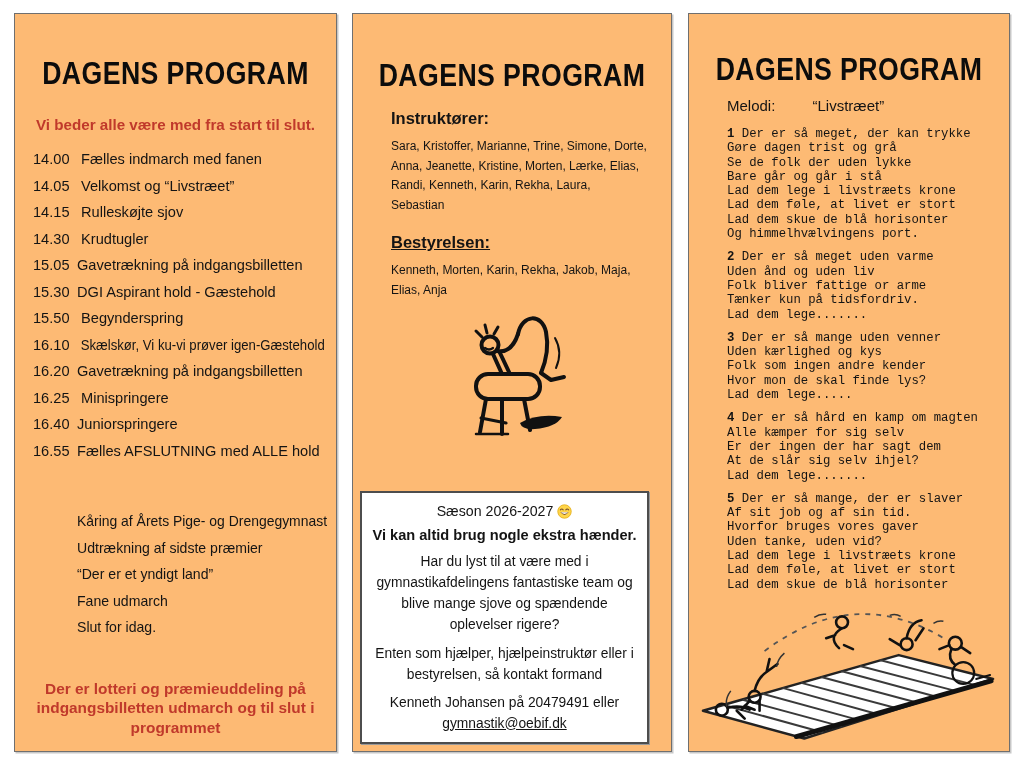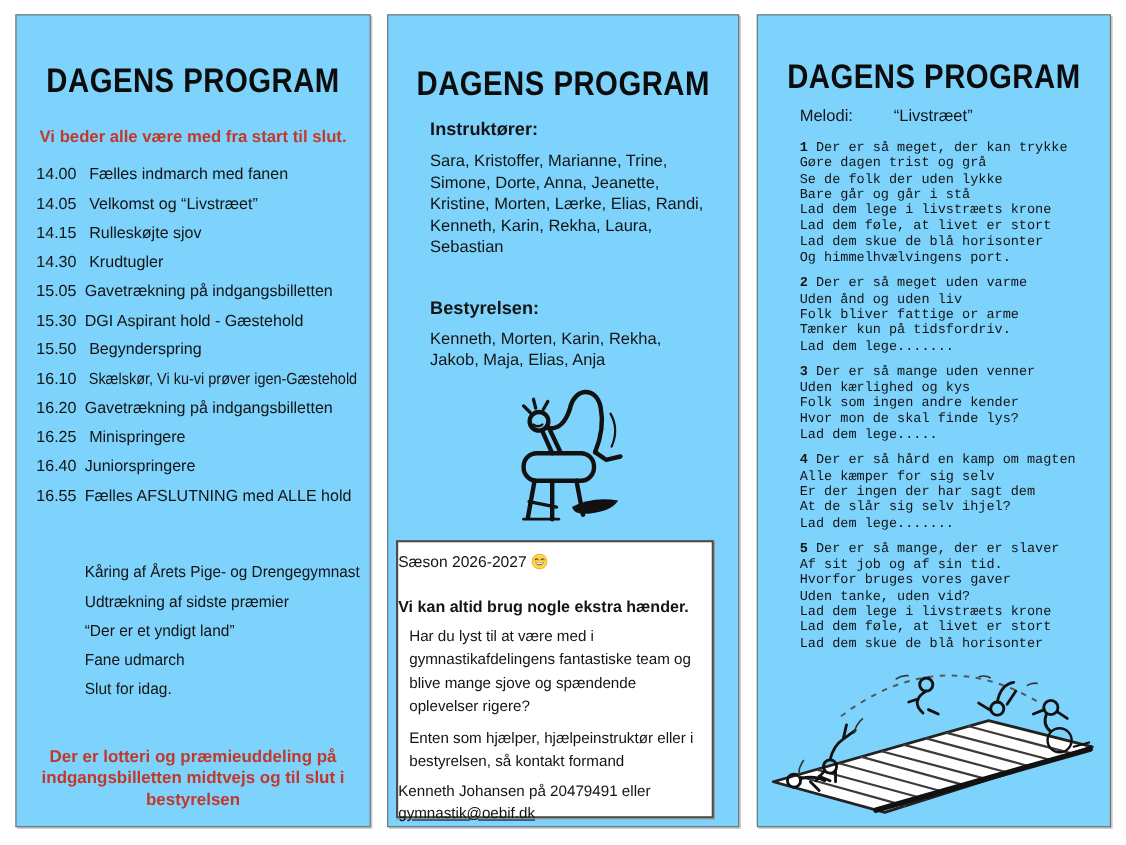--- a/index.html
+++ b/index.html
@@ -2,21 +2,21 @@
 <html><head>
 <meta charset="utf-8">
 <style>
   html,body{margin:0;padding:0;}
   body{
     width:1024px;height:768px;position:relative;background:#ffffff;
     font-family:"Liberation Sans",sans-serif;color:#141414;
     -webkit-font-smoothing:antialiased;overflow:hidden;
   }
   .panel{
-    position:absolute;top:13px;height:739px;background:#7dd3fc;
+    position:absolute;top:13px;height:739px;background:#fdba74;
     border:1.5px solid #6f6f6f;box-sizing:border-box;
     box-shadow:1.5px 1.5px 0 rgba(130,130,130,.45);
   }
   #panel1{left:14px;width:323px;}
   #panel2{left:352px;width:320px;}
   #panel3{left:688px;width:322px;}
 
   .panel-title{
     font-weight:bold;font-size:31px;line-height:32px;text-align:center;
     transform:scaleX(.86);white-space:nowrap;color:#0c0c0c;letter-spacing:.5px;
@@ -35,31 +35,31 @@
   .sched-label{display:inline-block;white-space:pre;transform-origin:left center;vertical-align:top;}
   .closing{padding-left:62px;font-size:14.6px;margin-top:44px;}
   .closing-row{line-height:26.5px;white-space:pre;transform-origin:left center;}
   .p1-footer{
     width:308px;margin:38px auto 0;text-align:center;
     font-weight:bold;font-size:15.4px;line-height:19.5px;
   }
 
   
   .section-heading{font-weight:bold;font-size:16.5px;margin:17px 24px 0 38px;}
-  .names{margin:9px 24px 0 38px;font-size:15px;line-height:19.5px;}
-  #board-heading{margin-top:36px;}
+  .names{margin:9px 24px 0 38px;font-size:12px;line-height:19.5px;}
+  #board-heading{margin-top:18px;text-decoration:underline;}
   .gymnast-wrap{text-align:center;margin-top:6px;}
   .recruit-box{
     position:absolute;left:7px;right:22px;bottom:7px;height:253px;
     border:2px solid #4d4d4d;box-sizing:border-box;background:#fff;
-    text-align:left;font-size:13.8px;box-shadow:1px 1px 0 #9a9a9a;
+    text-align:center;font-size:13.8px;box-shadow:1px 1px 0 #9a9a9a;
   }
   .rb-season{margin-top:10px;font-size:14.2px;}
   .rb-season .emoji{vertical-align:-2.5px;margin-left:4px;}
-  .rb-bold{margin-top:24px;font-weight:bold;font-size:14.6px;}
+  .rb-bold{margin-top:8px;font-weight:bold;font-size:14.6px;}
   .rb-para{margin:8px 10px 0;line-height:21px;}
   .rb-contact{margin-top:8px;line-height:20.5px;}
   .email-link{text-decoration:underline;color:#141414;cursor:pointer;}
 
   
   .melody{margin:11px 0 0 38px;font-size:15px;}
   .melody-value{margin-left:33px;}
   .verses{margin:13px 24px 0 38px;font-size:12.3px;line-height:14.3px;}
   .verse{margin:0 0 9px 0;font-family:Liberation Mono, monospace;}
   .verse .verse-num{font-weight:bold;}
@@ -87,21 +87,21 @@
       <div class="sched-row"><span class="sched-time">16.40</span><span class="sched-label">Juniorspringere</span></div>
       <div class="sched-row"><span class="sched-time">16.55</span><span class="sched-label">Fælles AFSLUTNING med ALLE hold</span></div>
     </div>
   <div class="closing">
       <div class="closing-row" style="transform: scaleX(0.954198);">Kåring af Årets Pige- og Drengegymnast</div>
       <div class="closing-row" style="transform: scaleX(0.965251);">Udtrækning af sidste præmier</div>
       <div class="closing-row" style="transform: scaleX(0.965251);">“Der er et yndigt land”</div>
       <div class="closing-row" style="transform: scaleX(0.965251);">Fane udmarch</div>
       <div class="closing-row" style="transform: scaleX(0.965251);">Slut for idag.</div>
     </div>
-  <div class="p1-footer" style="color:#c0392b;">Der er lotteri og præmieuddeling på indgangsbilletten midtvejs og til slut i bestyrelsen</div>
+  <div class="p1-footer" style="color:#c0392b;">Der er lotteri og præmieuddeling på indgangsbilletten udmarch og til slut i programmet</div>
 </div>
 
 <div class="panel" id="panel2">
   <div class="panel-title">DAGENS PROGRAM</div>
   <div class="section-heading">Instruktører:</div>
   <div class="names">Sara, Kristoffer, Marianne, Trine, Simone, Dorte, Anna, Jeanette, Kristine, Morten, Lærke, Elias, Randi, Kenneth, Karin, Rekha, Laura, Sebastian</div>
   <div class="section-heading" id="board-heading">Bestyrelsen:</div>
   <div class="names">Kenneth, Morten, Karin, Rekha, Jakob, Maja, Elias, Anja</div>
 
   <div class="gymnast-wrap">

